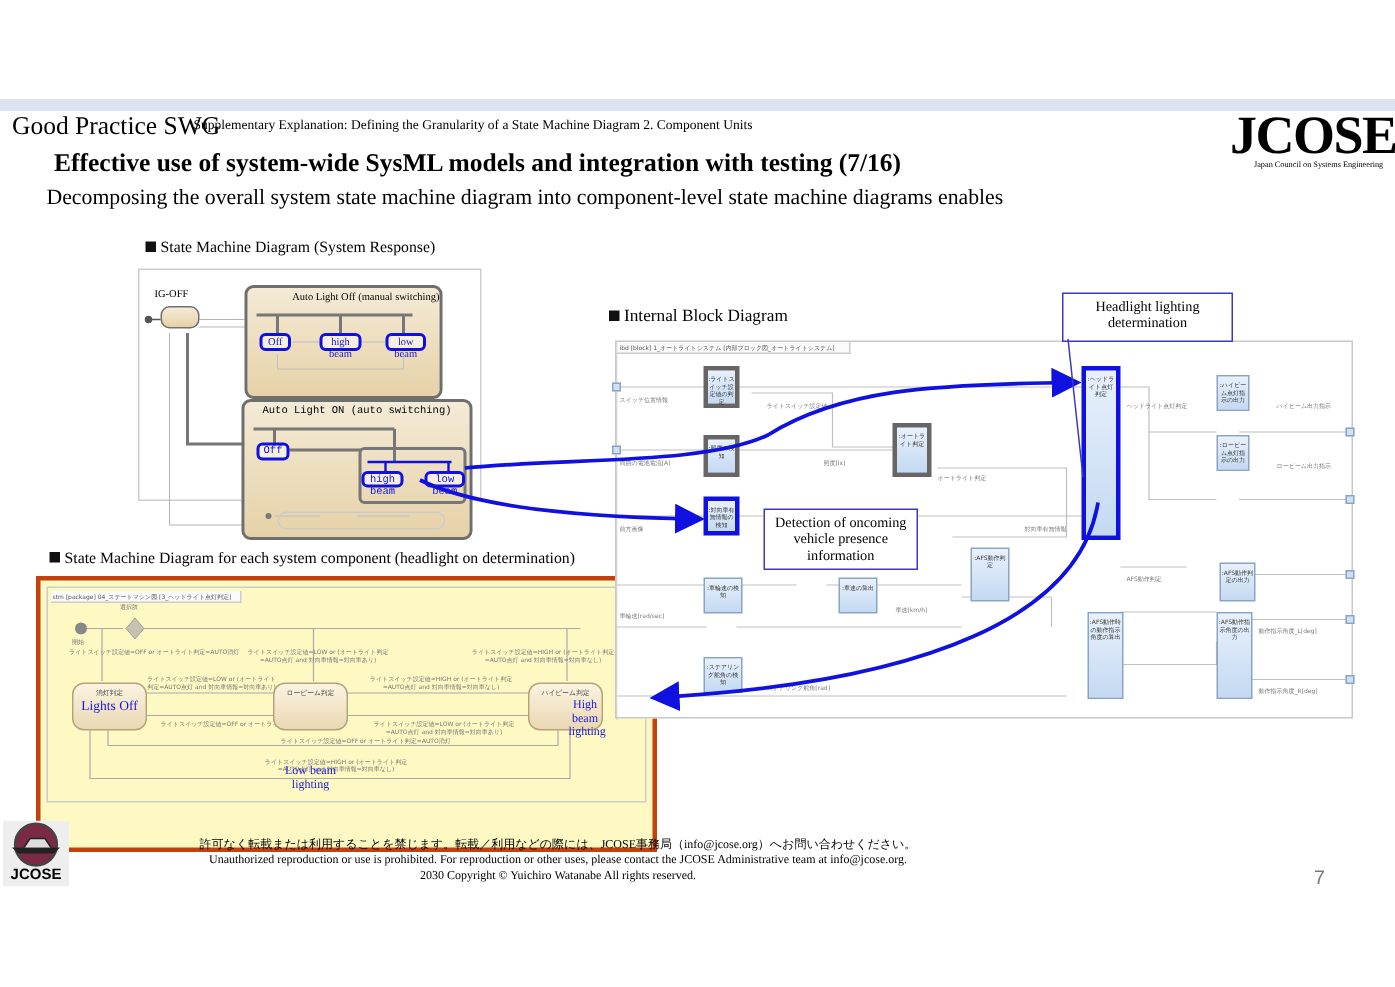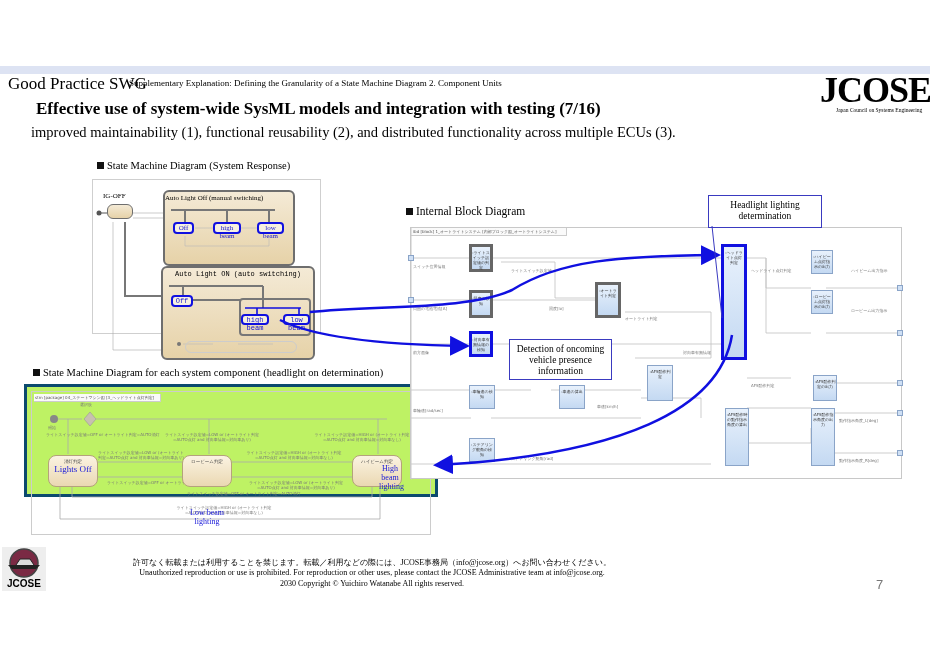--- a/index.html
+++ b/index.html
@@ -33,38 +33,38 @@
 </head>
 <body>
 
 <div class="abs topbar"></div>
 <div class="abs swg">Good Practice SWG</div>
 <div class="abs subtitle">Supplementary Explanation: Defining the Granularity of a State Machine Diagram 2. Component Units</div>
 <div class="abs logo-text">JCOSE</div>
 <div class="abs logo-sub">Japan Council on Systems Engineering</div>
 <div class="abs heading">Effective use of system-wide SysML models and integration with testing (7/16)</div>
 <div class="abs desc">
-  <div>improved maintainability (1), functional reusability (2), and distributed functionality across multiple ECUs (3).</div>
+  <div>Decomposing the overall system state machine diagram into component-level state machine diagrams enables</div>
 </div>
 
 <div class="abs sec-label" style="left:97px; top:160px;">
   <span class="sq"></span><span>State Machine Diagram (System Response)</span>
 </div>
 <div class="abs panel" style="left:92px; top:179px; width:229px; height:155px;">
   <svg width="229" height="183" style="position:absolute;left:0;top:0">
     <path d="M8 33 L14 33" stroke="#555" stroke-width="1"></path>
     <circle cx="6" cy="33" r="2.5" fill="#555"></circle>
     <path d="M40 33 L70 33 M40 38 L70 38 M20 42 L20 170 L120 170" stroke="#aaa" stroke-width="0.6" fill="none"></path>
     <path d="M32 42 L32 116 L70 116" stroke="#777" stroke-width="2" fill="none"></path>
     <path d="M92 107 L92 85 M108 107 L108 85" stroke="#777" stroke-width="2"></path>
   </svg>
   <div class="abs" style="left:10px; top:12px; font-size:7px;">IG-OFF</div>
   <div class="state-box" style="left:14px; top:24px; width:26px; height:15px; border-width:1px;"></div>
   <div class="state-box" style="left:70px; top:10px; width:132px; height:76px;">
-    <div style="text-align:left; font-size:7px; margin-top:2px;">Auto Light Off (manual switching)</div>
+    <div style="text-align:right; font-size:7px; margin-top:2px;">Auto Light Off (manual switching)</div>
     <svg width="128" height="60" style="position:absolute;left:0;top:12px">
       <path d="M6 6 L110 6 M20 6 L20 18 M62 6 L62 18 M104 6 L104 18" stroke="#777" stroke-width="2" fill="none"></path>
       <path d="M30 24 L50 24 M74 24 L94 24 M20 32 L20 42 L104 42 L104 32" stroke="#bbb" stroke-width="0.6" fill="none"></path>
     </svg>
     <div class="hl" style="left:8px; top:30px; width:21px; height:12px;">Off</div>
     <div class="hl" style="left:48px; top:30px; width:28px; height:12px;">high beam</div>
     <div class="hl" style="left:92px; top:30px; width:27px; height:12px;">low beam</div>
   </div>
   <div class="state-box" style="left:68px; top:86px; width:154px; height:94px;font-family:Liberation Mono, monospace;">
     <div style="text-align:center; font-size:7px; margin-top:2px;">Auto Light ON (auto switching)</div>
@@ -82,21 +82,21 @@
     <div class="hl" style="left:8px; top:27px; width:22px; height:12px;">Off</div>
     <div class="hl" style="left:78px; top:46px; width:28px; height:11px;">high beam</div>
     <div class="hl" style="left:120px; top:46px; width:27px; height:11px;">low beam</div>
     <div style="position:absolute; left:22px; top:73px; width:112px; height:12px; border:1px solid #ccc; border-radius:6px;"></div>
   </div>
 </div>
 
 <div class="abs sec-label" style="left:33px; top:367px;">
   <span class="sq"></span><span>State Machine Diagram for each system component (headlight on determination)</span>
 </div>
-<div class="abs" style="left:24px; top:384px; width:414px; height:113px; border:3px solid #0c4a6e; background:#bef264;">
+<div class="abs" style="left:24px; top:384px; width:414px; height:184px; border:3px solid #c2410c; background:#fef9c3;">
   <div style="position:absolute; left:4px; top:4px; width:400px; height:144px; border:1px solid #ccc;">
     <div class="tiny" style="left:2px; top:2px; color:#555; border-right:1px solid #ccc; border-bottom:1px solid #ccc; padding:1px 6px 1px 1px; background:#fafafa;">stm [package] 04_ステートマシン図 [3_ヘッドライト点灯判定]</div>
     <svg width="400" height="144" style="position:absolute;left:0;top:0">
       <circle cx="22" cy="27" r="4" fill="#888"></circle>
       <path d="M26 27 L50 27" stroke="#aaa" stroke-width="0.8"></path>
       <polygon points="58,20 64,27 58,34 52,27" fill="#c8c0b0" stroke="#999" stroke-width="0.6"></polygon>
       <path d="M64 27 L355 27 M36 27 L36 62 M177 27 L177 62 M346 27 L346 62" stroke="#aaa" stroke-width="0.8" fill="none"></path>
       <path d="M66 70 L150 70 M150 85 L66 85 M200 70 L320 70 M320 85 L200 85" stroke="#aaa" stroke-width="0.8" fill="none"></path>
       <path d="M40 95 L40 105 L340 105 L340 95" stroke="#aaa" stroke-width="0.8" fill="none"></path>
       <path d="M28 95 L28 127 L348 127 L348 95" stroke="#aaa" stroke-width="0.8" fill="none"></path>

